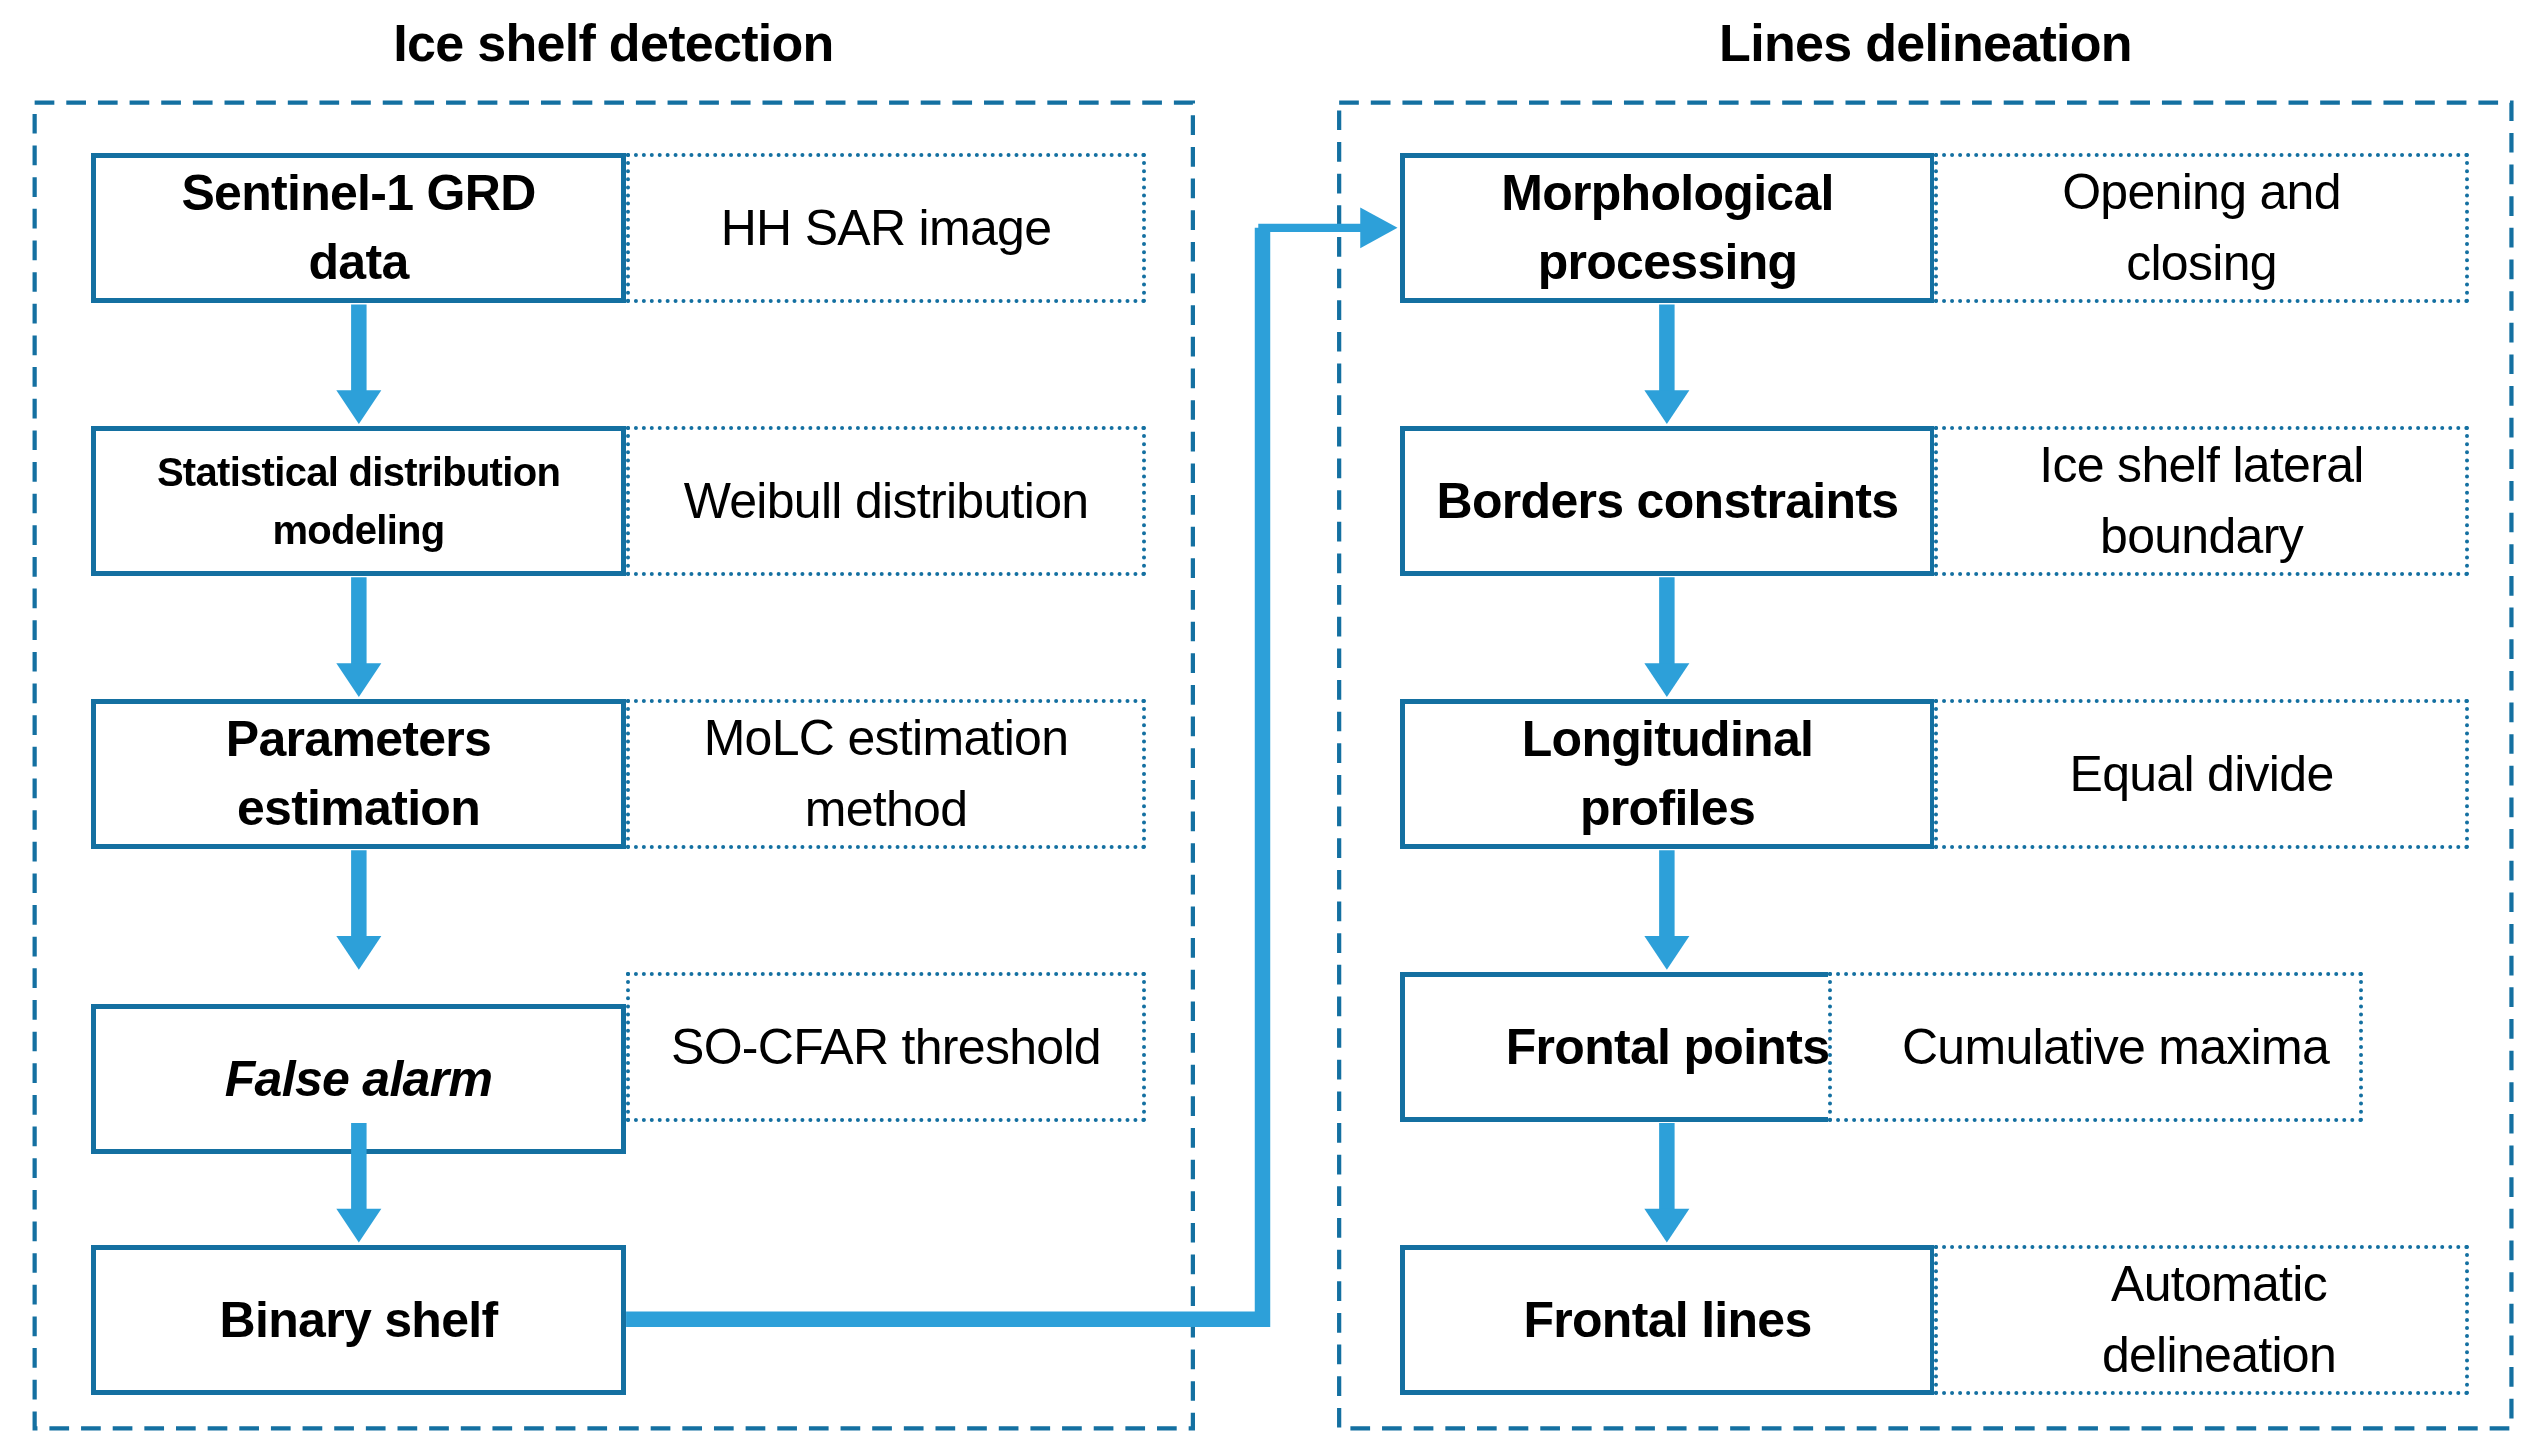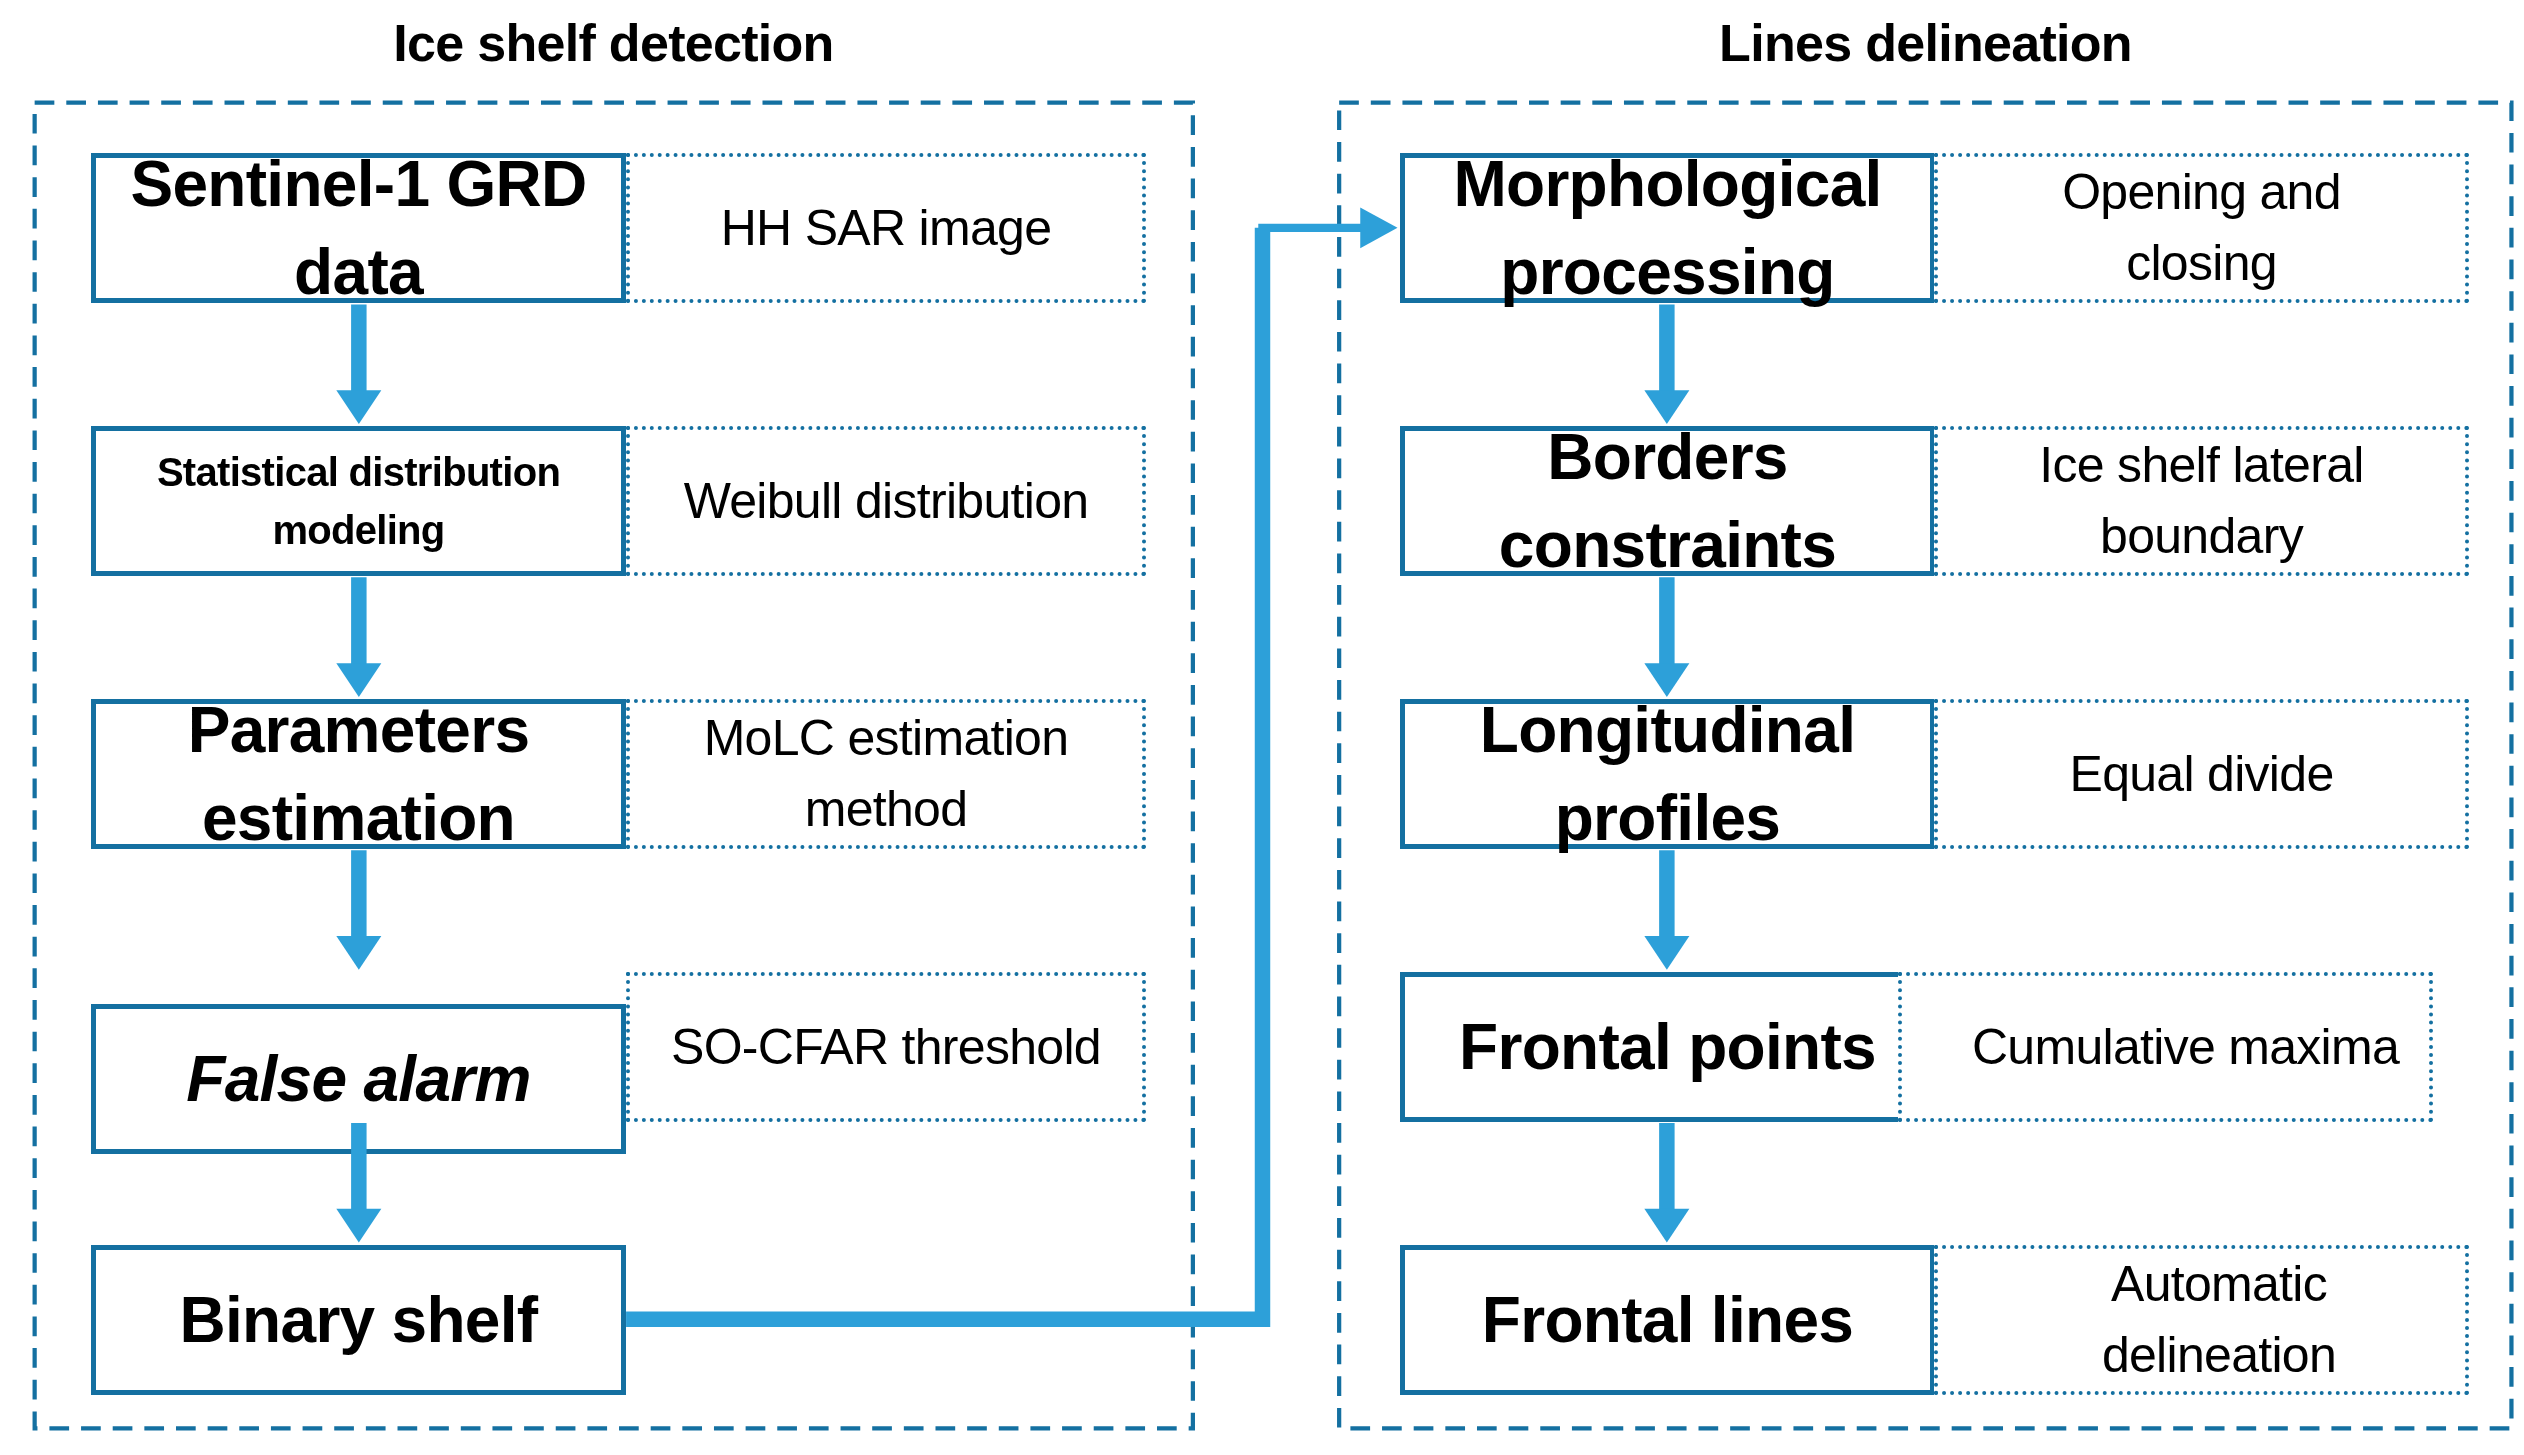--- a/index.html
+++ b/index.html
@@ -40,21 +40,21 @@
     text-align: center;
   }
   .box.solid {
     border: 5.6px solid var(--line, #1470A1);
     width: 535px;
   }
   .box.dotted {
     border: 4.9px dotted var(--line, #1470A1);
   }
   .step-label {
-    font-size: 64px;
+    font-size: 50px;
     font-weight: bold;
     line-height: 1.38;
     white-space: pre-line;
     letter-spacing: -0.7px;
   }
   .step-label.small {
     font-size: 40px;
     line-height: 1.46;
   }
   .note-label {
@@ -154,21 +154,21 @@
     <span class="note-label">Opening and
 closing</span>
   </div>
   <div class="box dotted" style="left:1934px; top:426px; width:535px;">
     <span class="note-label">Ice shelf lateral
 boundary</span>
   </div>
   <div class="box dotted" style="left:1934px; top:699px; width:535px;">
     <span class="note-label">Equal divide</span>
   </div>
-  <div class="box dotted" style="left:1898px; top:972px; width:535px;padding-left:40px;">
+  <div class="box dotted" style="left:1828px; top:972px; width:535px;padding-left:40px;">
     <span class="note-label">Cumulative maxima</span>
   </div>
   <div class="box dotted" style="left:1934px; top:1245px; width:535px;padding-left:35px;">
     <span class="note-label">Automatic
 delineation</span>
   </div>
 
   <svg class="overlay" viewBox="0 0 3590 2069" xmlns="http://www.w3.org/2000/svg">
     <rect class="container-rect" x="49" y="146" width="1647" height="1885"></rect>
     <rect class="container-rect" x="1904" y="146" width="1667" height="1885"></rect>

